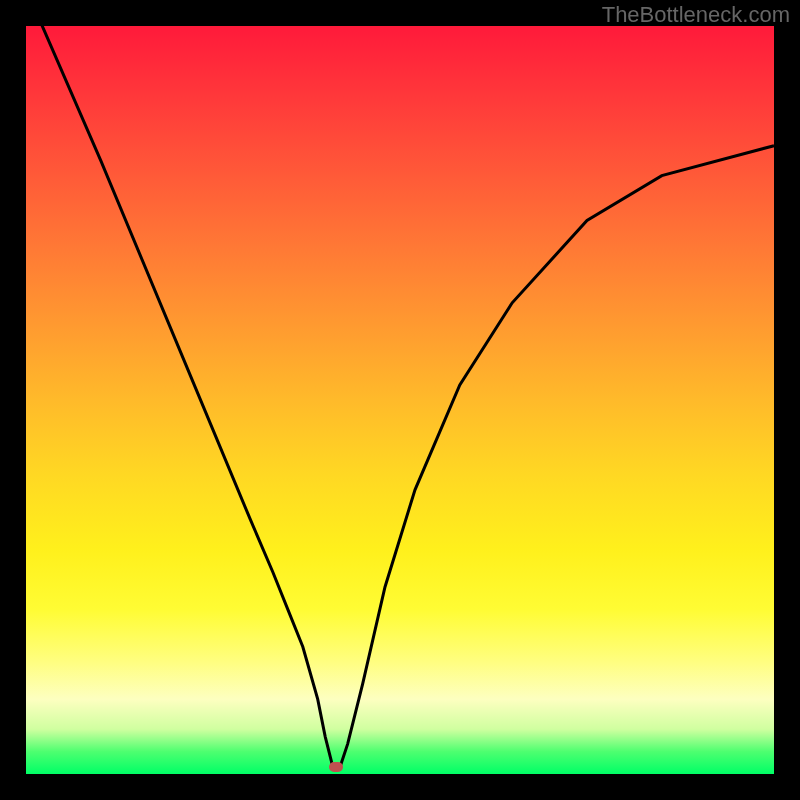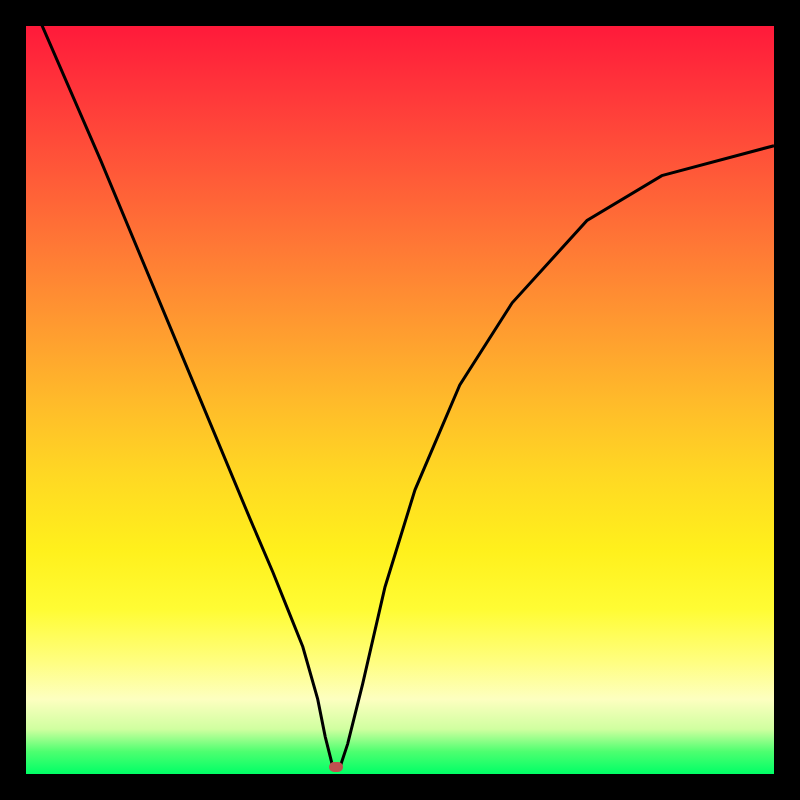--- a/index.html
+++ b/index.html
@@ -63,19 +63,20 @@
     height: 10px;
     background: #c05050;
     border-radius: 5px;
     transform: translate(-50%, -50%);
   }
 </style>
 </head>
 <body>
 
 <div class="frame">
+  <div class="watermark">TheBottleneck.com</div>
   <div class="plot-area">
     <svg class="curve-svg" viewBox="0 0 748 748" preserveAspectRatio="none">
       <path id="curve-path" fill="none" stroke="#000" stroke-width="3" d="M0.0 -37.4 L74.8 134.6 L149.6 314.2 L187.0 403.9 L224.4 493.7 L246.8 546.0 L261.8 583.4 L276.8 620.8 L291.7 673.2 L299.2 710.6 L306.7 740.5 L314.2 740.5 L321.6 718.1 L336.6 658.2 L359.0 561.0 L389.0 463.8 L433.8 359.0 L486.2 276.8 L561.0 194.5 L635.8 149.6 L748.0 119.7"></path>
     </svg>
     <div class="marker" id="min-marker" style="left: 310.42px; top: 740.52px;"></div>
   </div>
 </div>
 
 </body></html>

